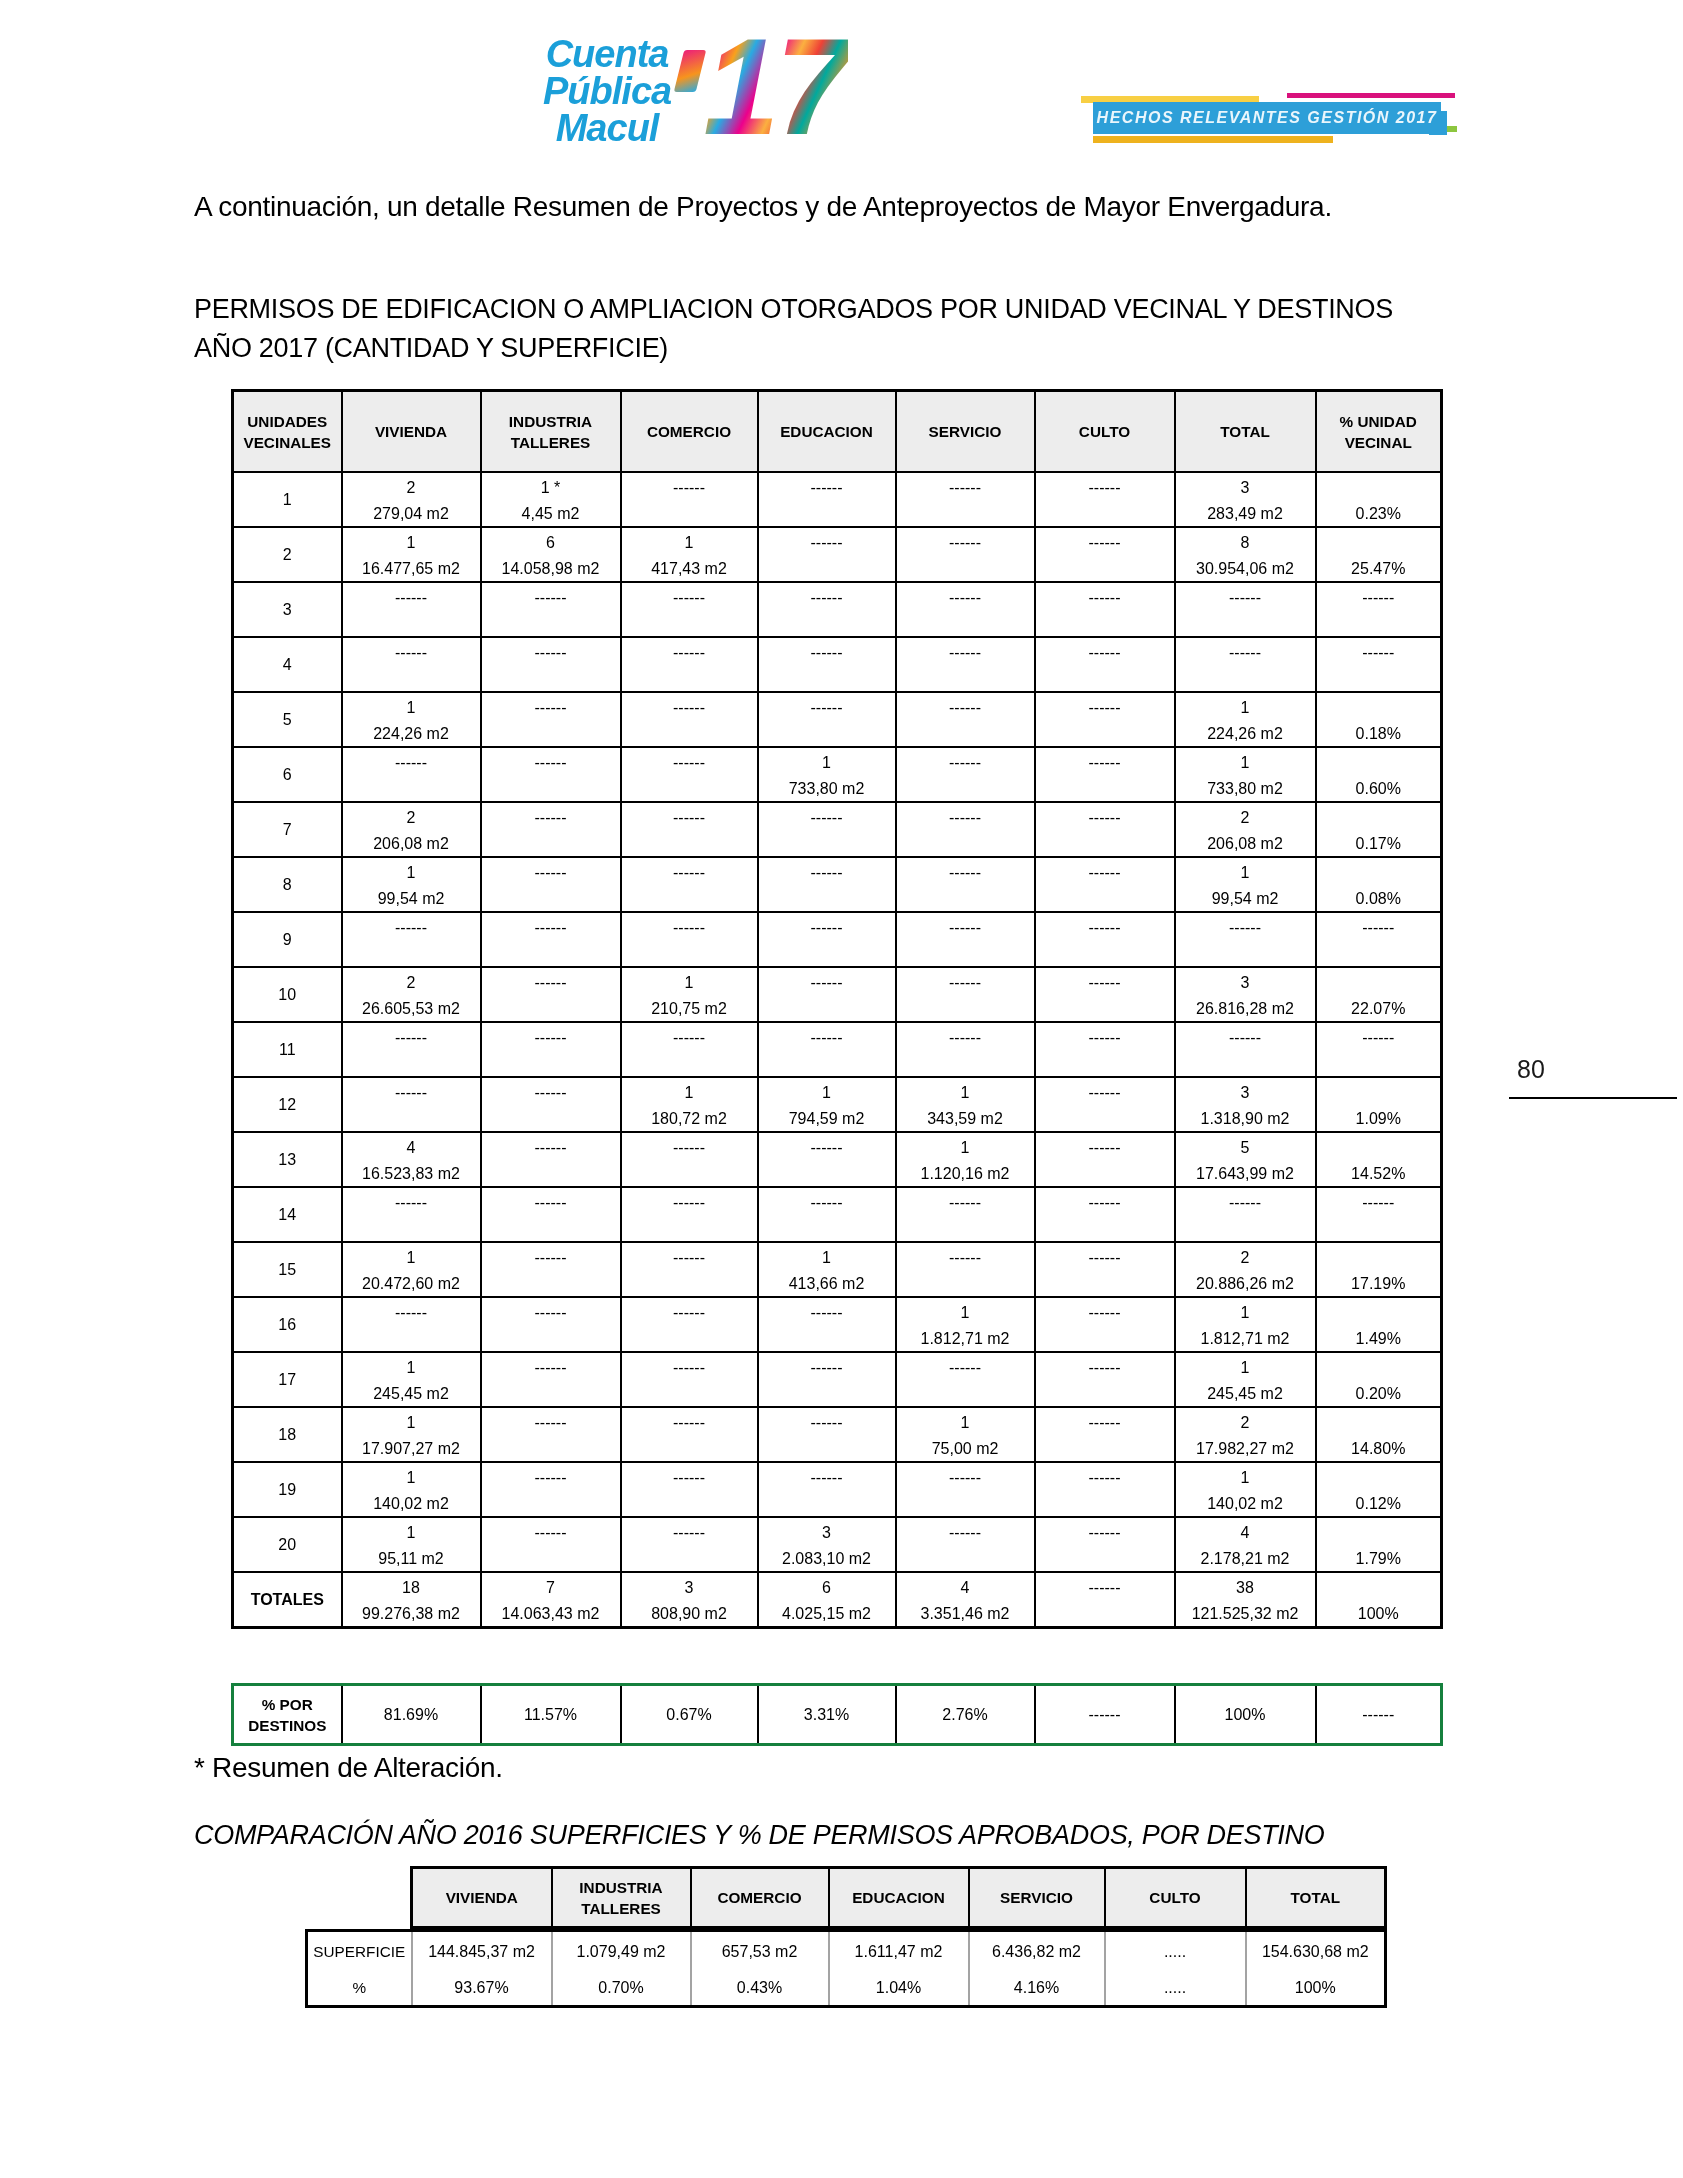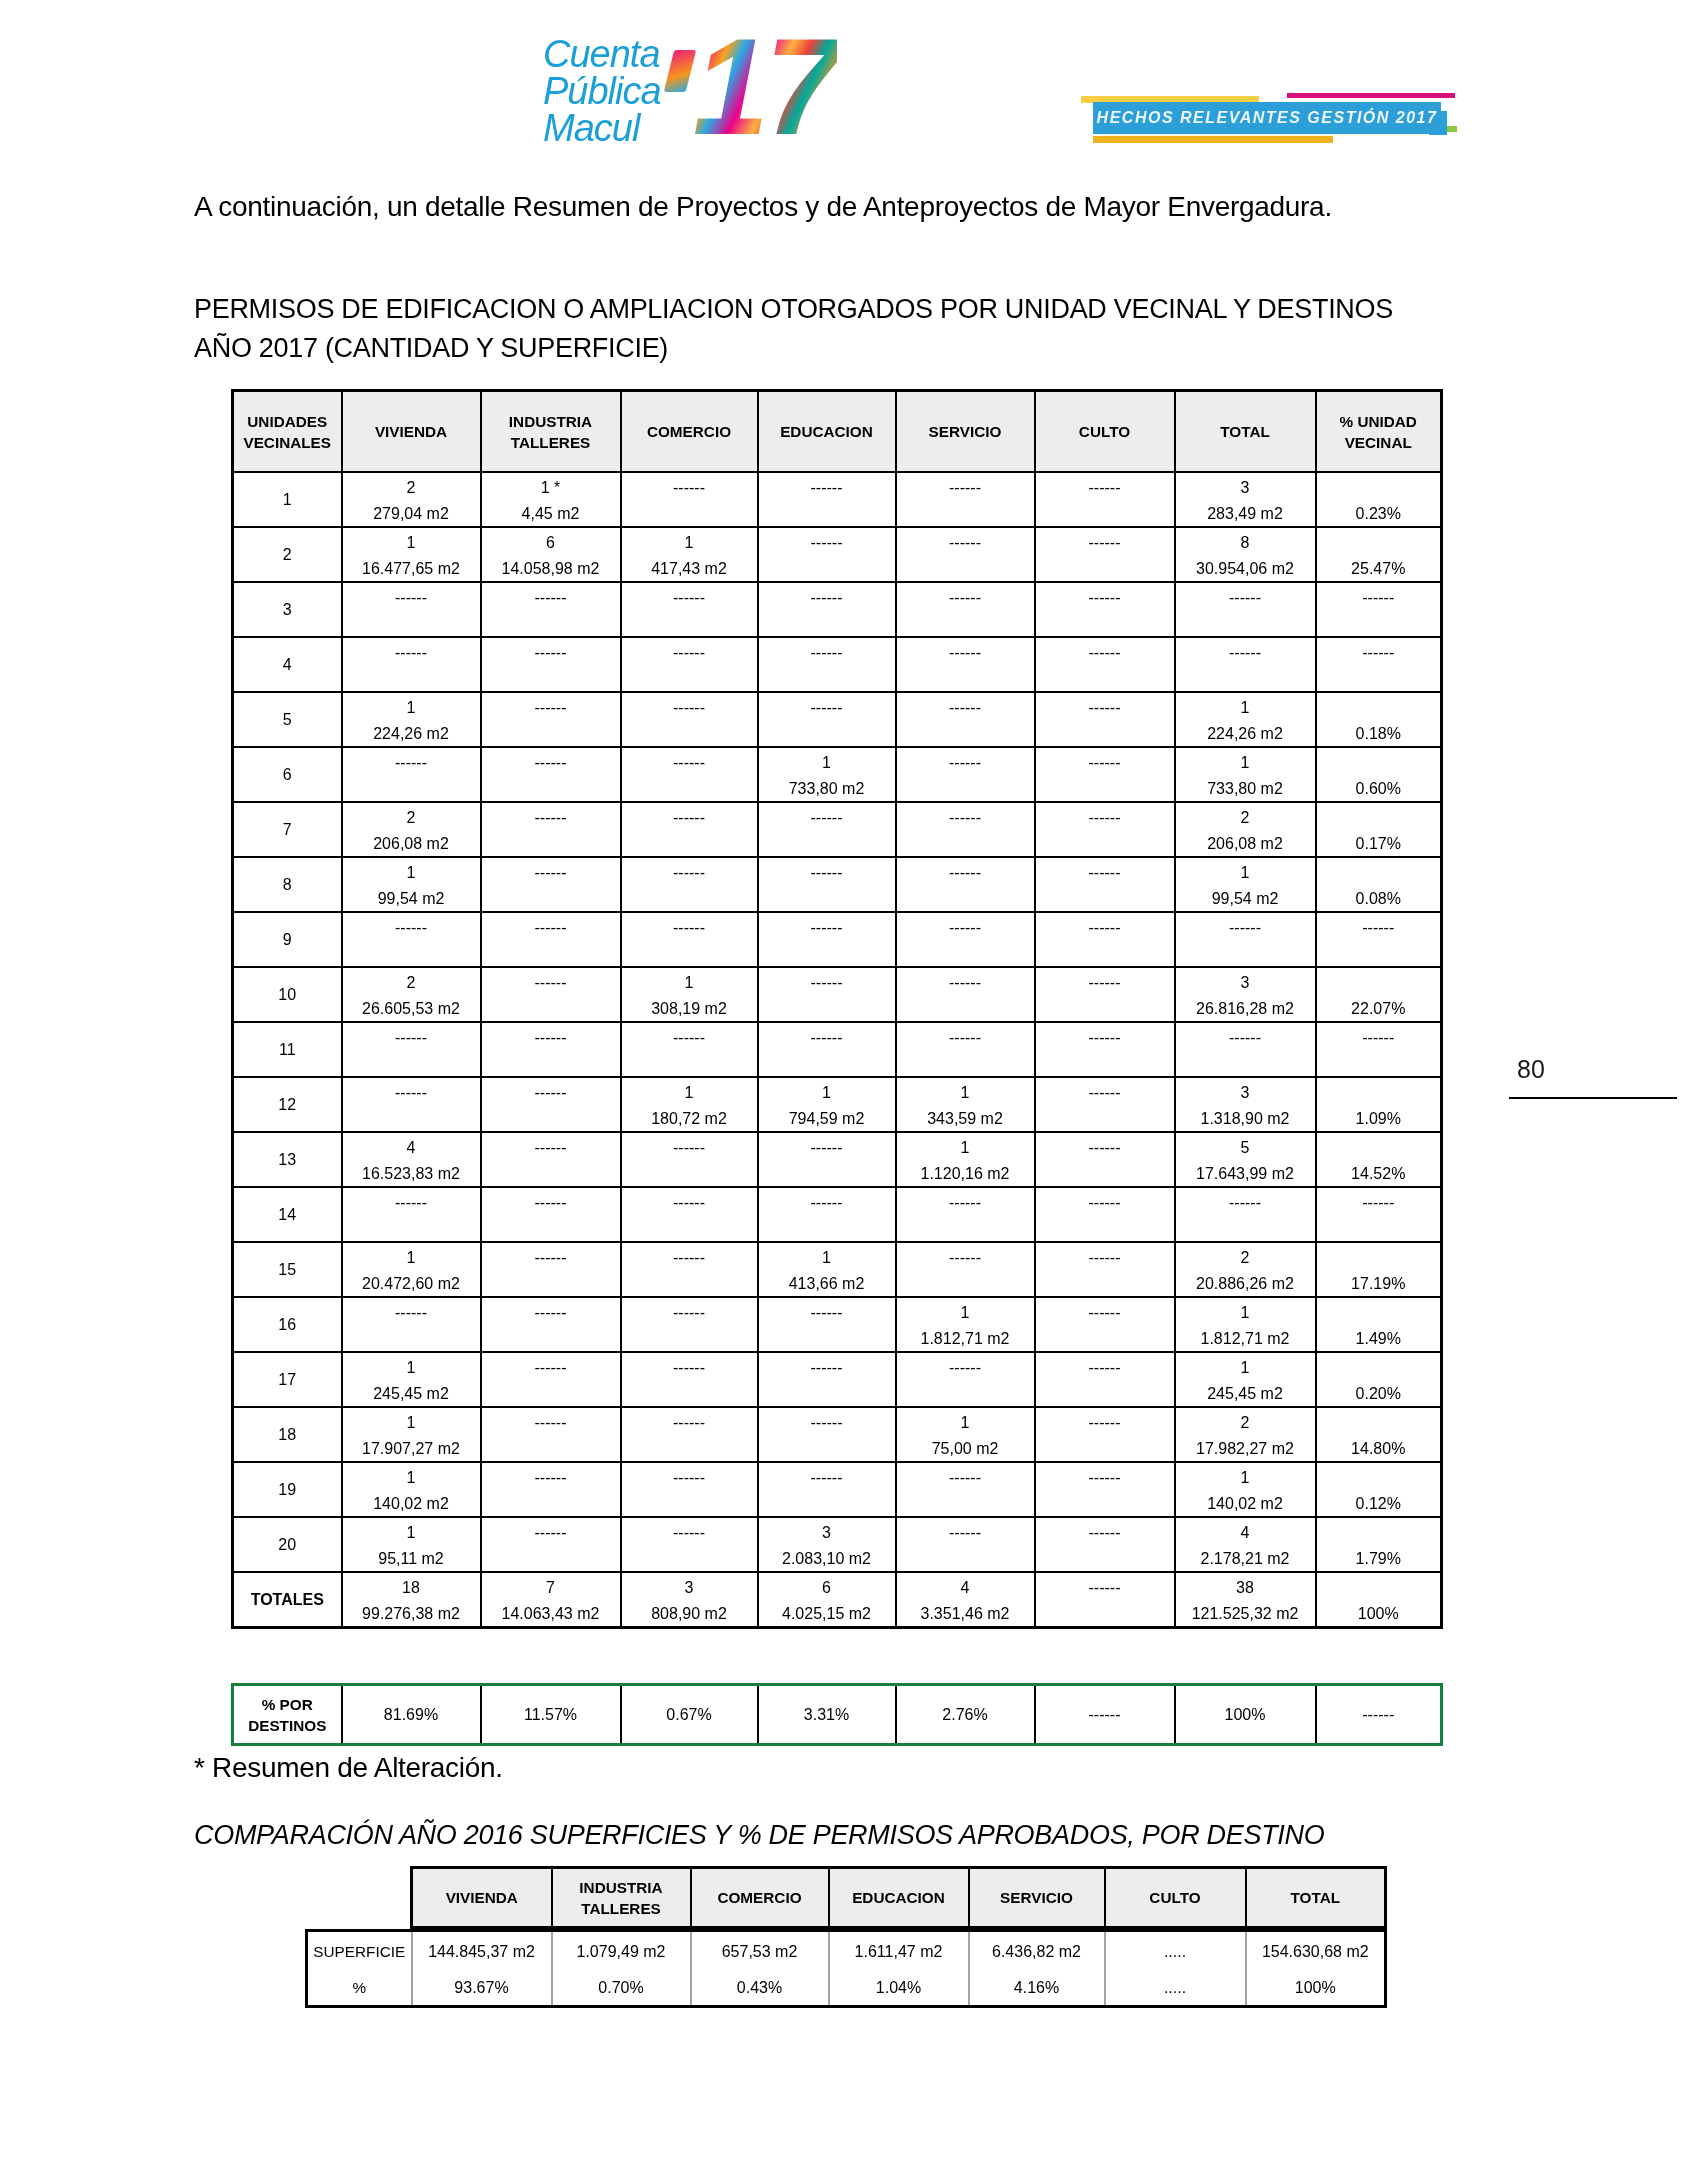--- a/index.html
+++ b/index.html
@@ -1,21 +1,21 @@
 <!DOCTYPE html>
 <html><head>
 <meta charset="utf-8">
 <style>
   html,body { margin:0; padding:0; background:#ffffff; }
   body { font-family:"Liberation Sans", sans-serif; color:#000; }
   .page { position:relative; width:1683px; height:2178px; background:#fff; overflow:hidden; }
 
   
   .logo { position:absolute; left:543px; top:28px; display:flex; align-items:flex-start; }
-  .logo-words { text-align:left; color:#1b9fd9; font-weight:normal; font-style:italic;
+  .logo-words { text-align:center; color:#1b9fd9; font-weight:bold; font-style:italic;
                 font-size:38px; line-height:37px; letter-spacing:-1px; padding-top:8px; }
   .logo-year-wrap { display:flex; align-items:flex-start; margin-left:8px; }
   .logo-quote { display:inline-block; width:22px; height:42px; margin-top:22px; margin-right:2px;
                 background:linear-gradient(160deg,#ed1e79 0%,#f7941d 60%,#29abe2 100%);
                 transform:skewX(-14deg); border-radius:3px; }
   .logo-year { font-size:137px; line-height:117px; font-weight:bold; font-style:italic; letter-spacing:-4px;
                background:linear-gradient(115deg,#f7941d 0%,#ed1e79 12%,#f9a11b 22%,#29abe2 30%,#ec008c 42%,#fbb040 54%,#ef4136 63%,#00a99d 72%,#f7941d 84%,#ed1e79 100%);
                -webkit-background-clip:text; background-clip:text; color:transparent; }
 
   
@@ -446,21 +446,21 @@
           <td>
             <div class="c1">2</div>
             <div class="c2">26.605,53 m2</div>
           </td>
           <td>
             <div class="c1">------</div>
             <div class="c2"></div>
           </td>
           <td>
             <div class="c1">1</div>
-            <div class="c2">308,19 m2</div>
+            <div class="c2">210,75 m2</div>
           </td>
           <td>
             <div class="c1">------</div>
             <div class="c2"></div>
           </td>
           <td>
             <div class="c1">------</div>
             <div class="c2"></div>
           </td>
           <td>

